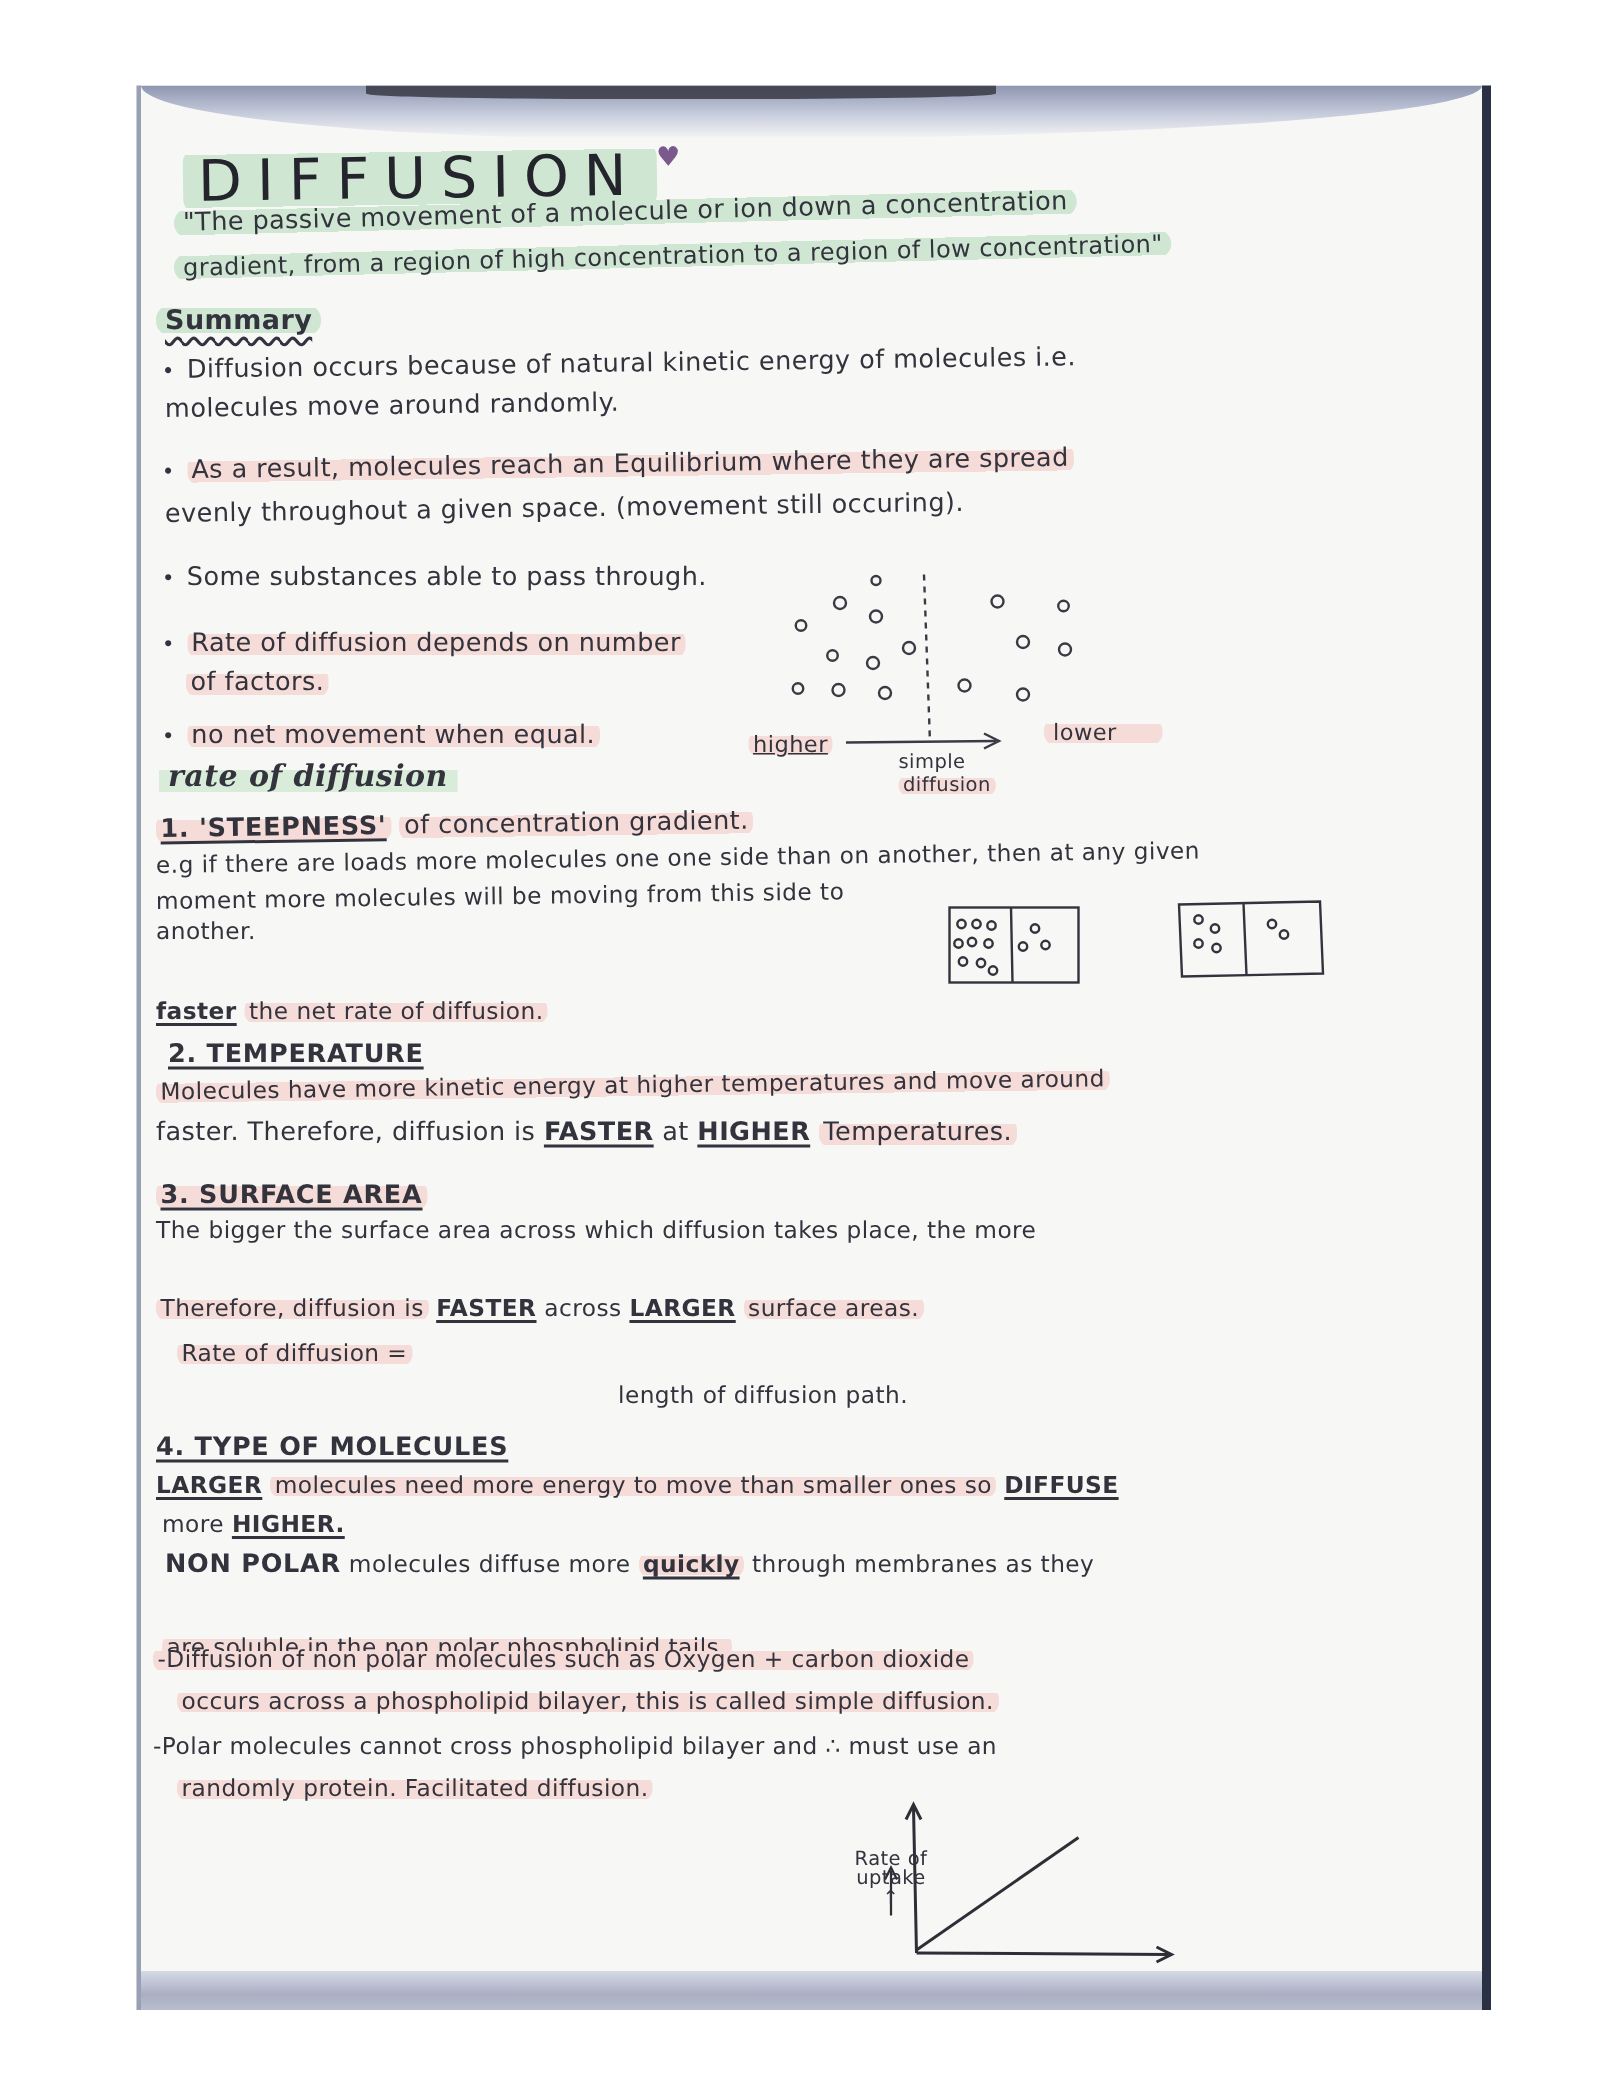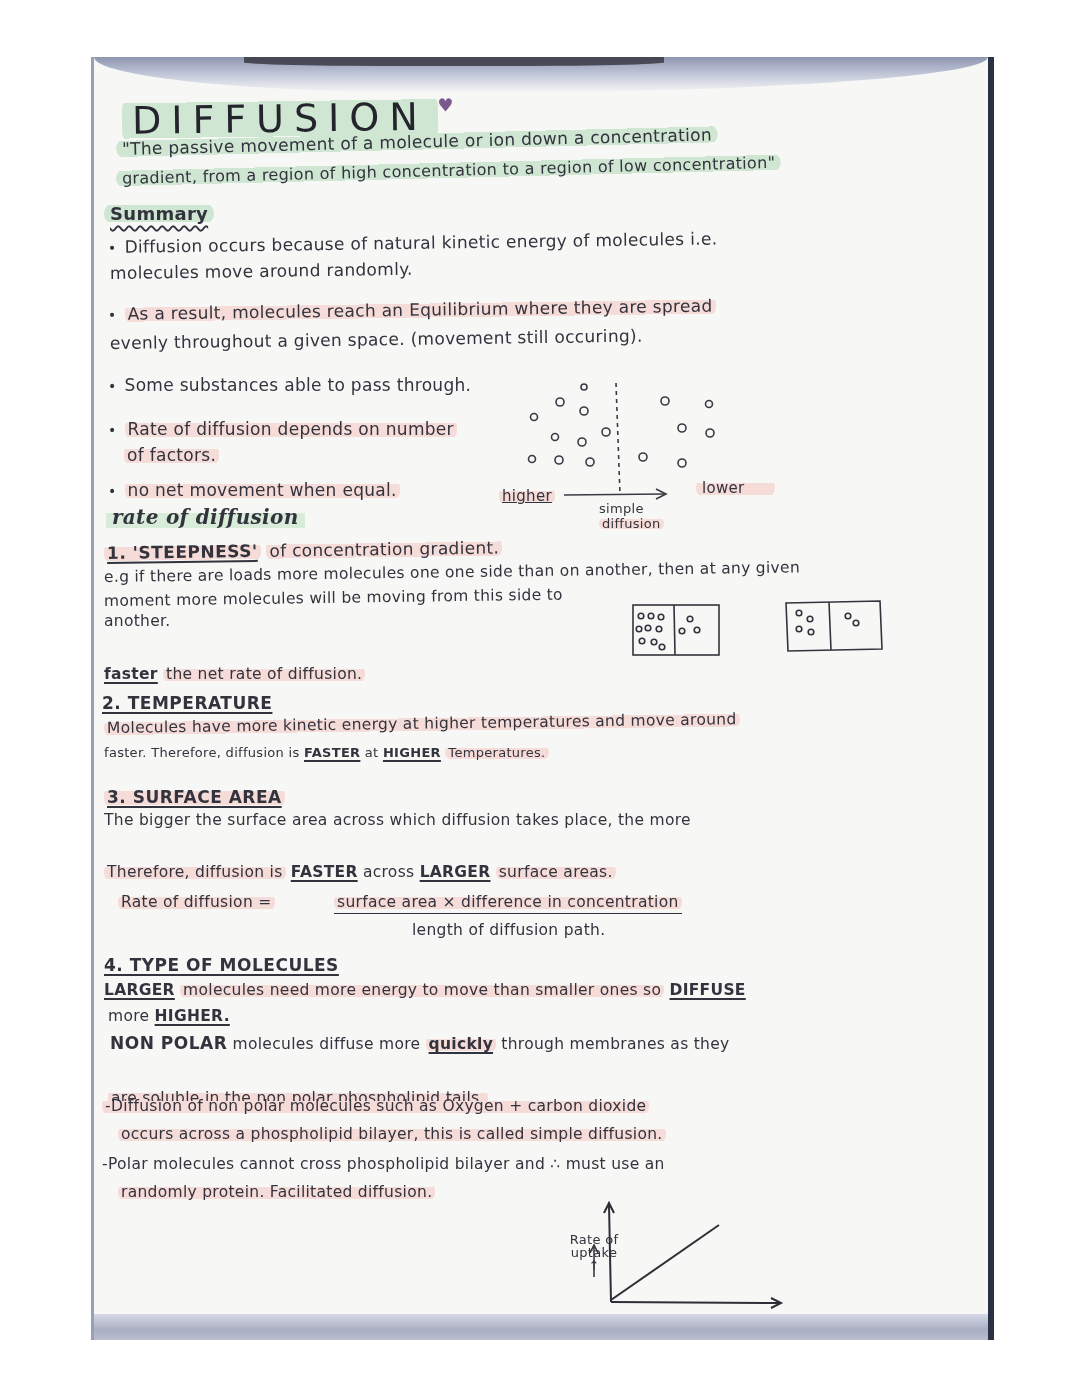--- a/index.html
+++ b/index.html
@@ -132,45 +132,44 @@
       <line x1="45" y1="3" x2="47" y2="51"></line>
       <circle cx="15" cy="14" r="2.8"></circle>
         <circle cx="26" cy="20" r="2.8"></circle>
       <circle cx="15" cy="30" r="2.8"></circle>
         <circle cx="27" cy="33" r="2.8"></circle>
       <circle cx="64" cy="17" r="2.8"></circle>
         <circle cx="72" cy="24" r="2.8"></circle>
     </g>
   </svg>
 
-  <div class="line" style="left:8px; top:636px;">
+  <div class="line" style="left:18px; top:636px;">
     <span class="u heading">2. TEMPERATURE</span>
   </div>
   <div class="line tilt2" style="left:10px; top:662px; font-size:15.5px;"><span class="hl-pink">Molecules have more kinetic energy at higher temperatures and move around</span></div>
-  <div class="line" style="left:10px; top:688px; font-size:13px;">
+  <div class="line" style="left:10px; top:688px; font-size:17px;">
     <span>faster.  Therefore, diffusion is</span>
     <span class="u">FASTER</span>
     <span>at</span>
     <span class="u">HIGHER</span>
     <span class="hl-pink">Temperatures.</span>
   </div>
 
   <div class="line" style="left:10px; top:730px;">
     <span class="u heading hl-pink">3. SURFACE AREA</span>
   </div>
   <div class="line" style="left:10px; top:754px; font-size:15.5px;"><span>The bigger the surface area across which diffusion takes place, the more</span></div>
   <div class="line" style="left:10px; top:806px; font-size:15.5px;">
     <span class="hl-pink">Therefore, diffusion is</span>
     <span class="u">FASTER</span>
     <span>across</span>
     <span class="u">LARGER</span>
     <span class="hl-pink">surface areas.</span>
   </div>
   <div class="line" style="left:24px; top:836px; font-size:15.5px;"><span class="hl-pink">Rate of diffusion =</span></div>
-  <div class="line" style="left:240px; top:836px; font-size:15.5px; border-bottom:1.5px solid #33333d; padding-bottom:2px;"><span class="hl-pink">surface area × difference in concentration</span></div>
   <div class="line" style="left:318px; top:864px; font-size:15.5px;"><span>length of diffusion path.</span></div>
 
   <div class="line" style="left:10px; top:898px;">
     <span class="u heading">4. TYPE OF MOLECULES</span>
   </div>
   <div class="line" style="left:10px; top:924px; font-size:15.5px;">
     <span class="u">LARGER</span>
     <span class="hl-pink">molecules need more energy to move than smaller ones so</span>
     <span class="u">DIFFUSE</span>
   </div>

